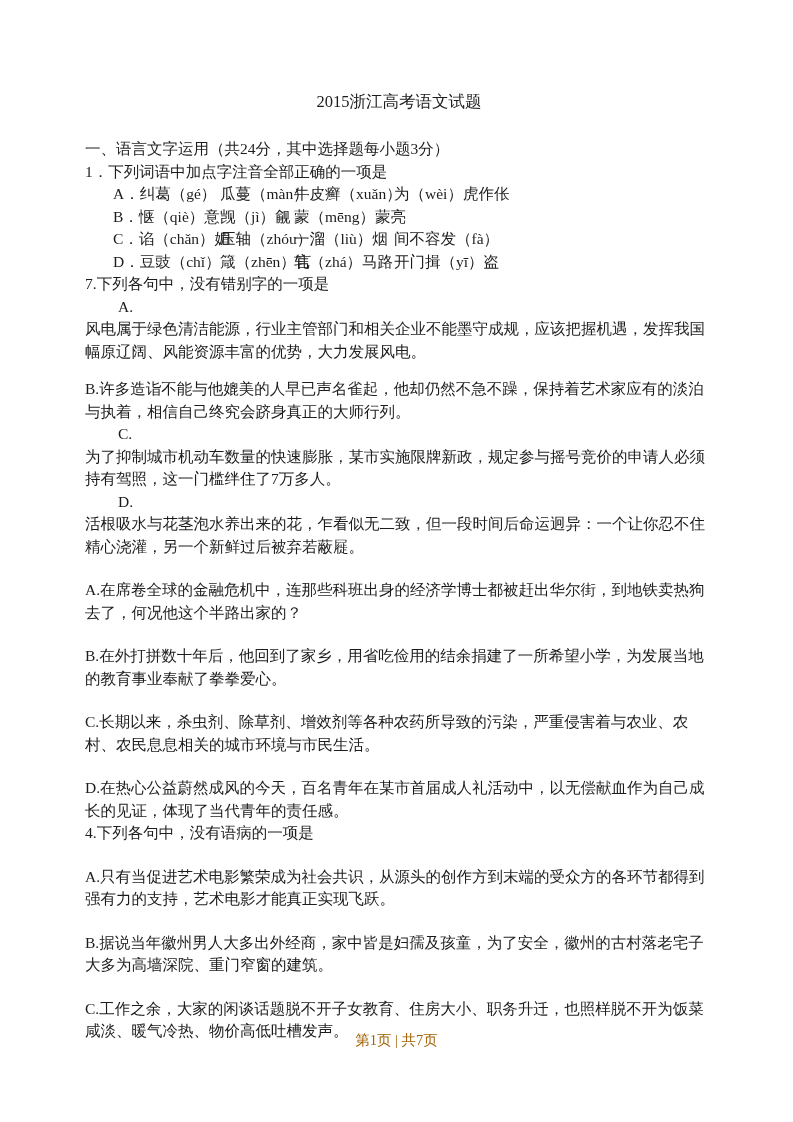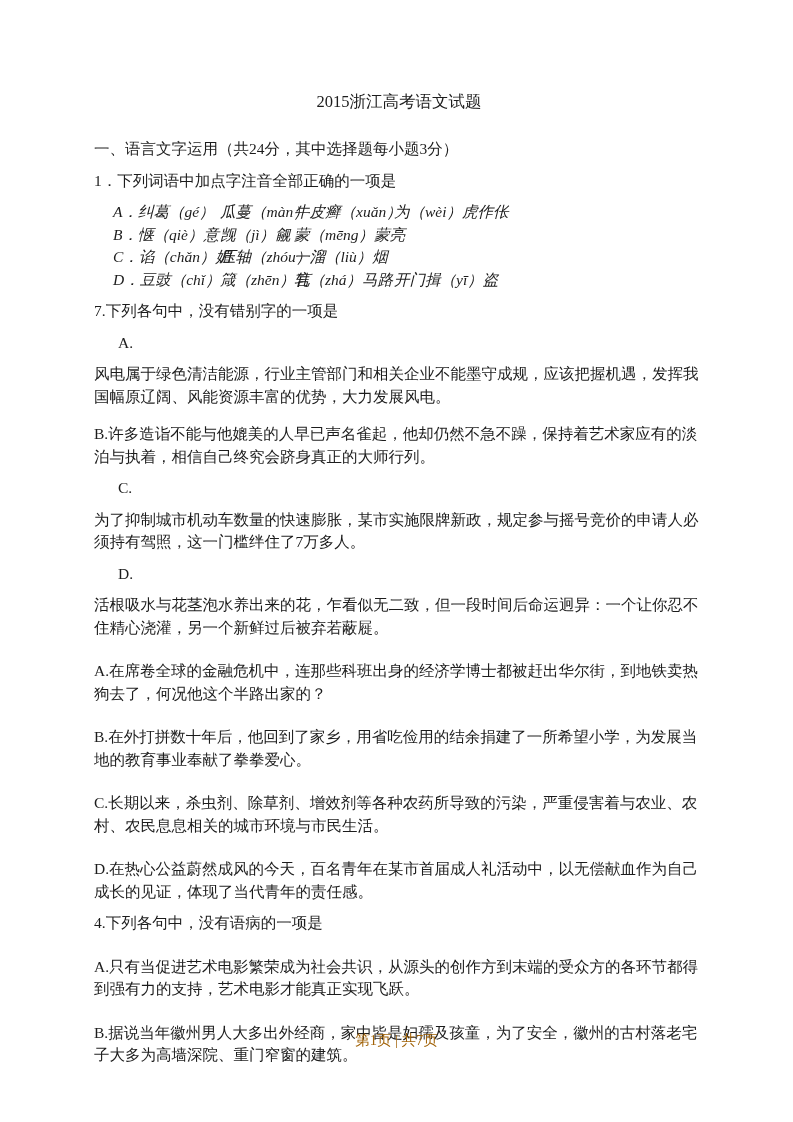--- a/index.html
+++ b/index.html
@@ -23,27 +23,27 @@
     line-height: 22.5px;
   }
   .doc-title {
     font-size: 16.5px;
     font-weight: normal;
     text-align: center;
     margin: 0 0 26px 0;
     line-height: 20px;
   }
   p { margin: 0; }
-  .line { margin: 9px; }
+  .line { margin: 0; }
   .q1-row {
     display: grid;
     grid-template-columns: 107px 74px 100px auto;
     padding-left: 28px;
   }
-  .q1-cell { white-space: nowrap; font-style: italic; }
+  .q1-cell { white-space: nowrap; }
   .opt-letter {
     padding-left: 33px;
   }
   .blank-before { margin-top: 15px; }
   .blank-before-lg { margin-top: 21px; }
   .footer {
     position: absolute;
     left: 0;
     right: 0;
     top: 1031px;
@@ -71,20 +71,21 @@
     </div>
     <div class="q1-row">
       <span class="q1-cell">B．惬（qiè）意</span>
       <span class="q1-cell">觊（jì）觎</span>
       <span class="q1-cell">蒙（mēng）蒙亮</span>
     </div>
     <div class="q1-row">
       <span class="q1-cell">C．谄（chǎn）媚</span>
       <span class="q1-cell">压轴（zhóu）</span>
       <span class="q1-cell">一溜（liù）烟</span>
+      <span class="q1-cell">间不容发（fà）</span>
     </div>
     <div class="q1-row">
       <span class="q1-cell">D．豆豉（chǐ）</span>
       <span class="q1-cell">箴（zhēn）言</span>
       <span class="q1-cell">轧（zhá）马路</span>
       <span class="q1-cell">开门揖（yī）盗</span>
     </div>
 
     <p class="line">7.下列各句中，没有错别字的一项是</p>
     <p class="opt-letter">A.</p>

